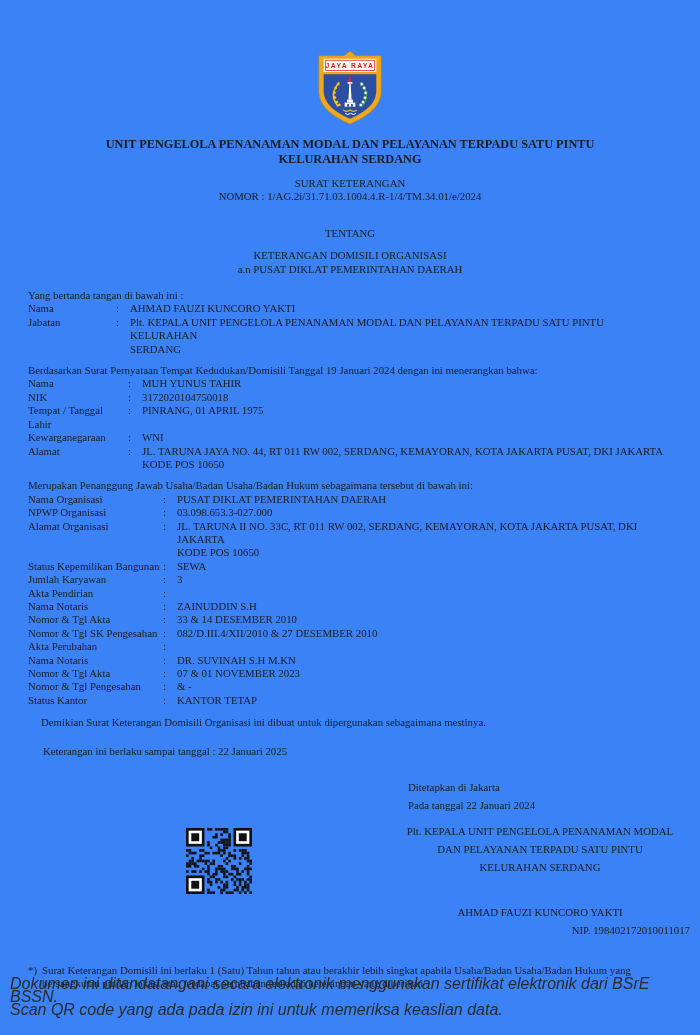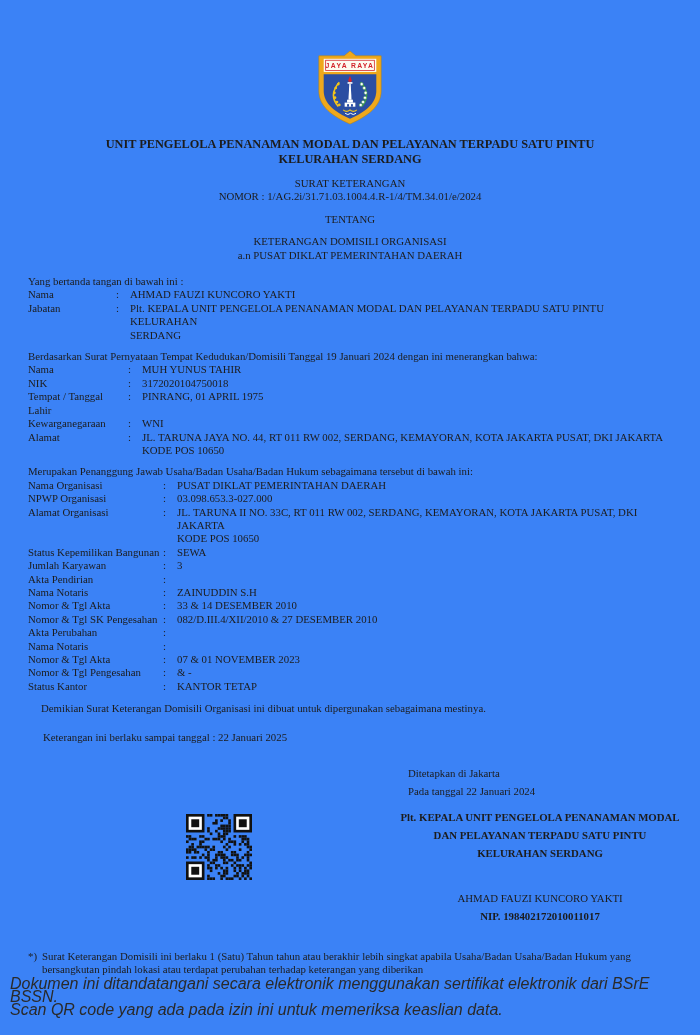--- a/index.html
+++ b/index.html
@@ -7,45 +7,45 @@
     width:700px;height:1035px;position:relative;background:#3b82f6;
     font-family:"Liberation Serif","DejaVu Serif",serif;
     font-size:10.8px;line-height:13.4px;color:#1c1c1c;overflow:hidden;
   }
   
   .doc-header{padding-top:50px;text-align:center;}
   .logo{display:block;margin:0 auto;}
   .org-title{font-weight:bold;font-size:12.3px;line-height:15px;margin-top:11px;}
   .doc-type{margin-top:10px;}
   .doc-number{margin-top:0;}
-  .tentang{margin-top:9px;}
+  .tentang{margin-top:23px;}
   .subject{margin-top:9px;}
   
   .doc-body{padding:0 28px;}
   .intro{margin:13px 0 0 0;}
   .intro-tight{margin:8px 0 0 0;}
   .rows{margin:0;}
   .row{display:grid;grid-template-columns:var(--lblw) 14px 1fr;}
   .rows-signatory{--lblw:88px;}
   .rows-person{--lblw:100px;}
   .rows-org{--lblw:135px;}
   .lbl,.col,.val{display:block;}
   .val{white-space:pre-line;}
   .para{margin:9px 0 0 0;text-indent:13px;}
   .para-tight{margin:9px 0 0 0;text-indent:13px;}
   .validity{margin:15px;}
   
   .sig-wrap{position:relative;height:188px;margin-top:9px;}
   .qr{position:absolute;left:158px;top:55px;width:66px;height:66px;}
   .sig-block{position:absolute;left:362px;top:5px;width:300px;}
   .sig-place,.sig-date{padding-left:18px;line-height:18px;}
-  .sig-title{text-align:center;line-height:18px;font-weight:bold;}
+  .sig-title{text-align:center;line-height:18px;}
   .sig-title-first{margin-top:8px;}
   .sig-name{text-align:center;line-height:18px;margin-top:27px;}
-  .sig-nip{text-align:center;line-height:18px;font-weight:bold;}
+  .sig-nip{text-align:right;line-height:18px;}
   
   .footnote{position:relative;margin-top:3px;padding-left:14px;}
   .footnote-marker{position:absolute;left:0;top:0;}
   
   .doc-footer{
     position:absolute;left:10px;top:977px;right:10px;
     font-family:"Liberation Sans","DejaVu Sans",sans-serif;
     font-style:italic;font-size:16px;line-height:13.2px;color:#2a2a2a;
   }
 </style>
@@ -198,20 +198,21 @@
         <span class="val">082/D.III.4/XII/2010 &amp; 27 DESEMBER 2010</span>
       </div>
       <div class="row">
         <span class="lbl">Akta Perubahan</span>
         <span class="col">:</span>
         <span class="val"></span>
       </div>
       <div class="row">
         <span class="lbl">Nama Notaris</span>
         <span class="col">:</span>
+        <span class="val">DR. SUVINAH S.H M.KN</span>
       </div>
       <div class="row">
         <span class="lbl">Nomor &amp; Tgl Akta</span>
         <span class="col">:</span>
         <span class="val">07 &amp; 01 NOVEMBER 2023</span>
       </div>
       <div class="row">
         <span class="lbl">Nomor &amp; Tgl Pengesahan</span>
         <span class="col">:</span>
         <span class="val">&amp; -</span>

